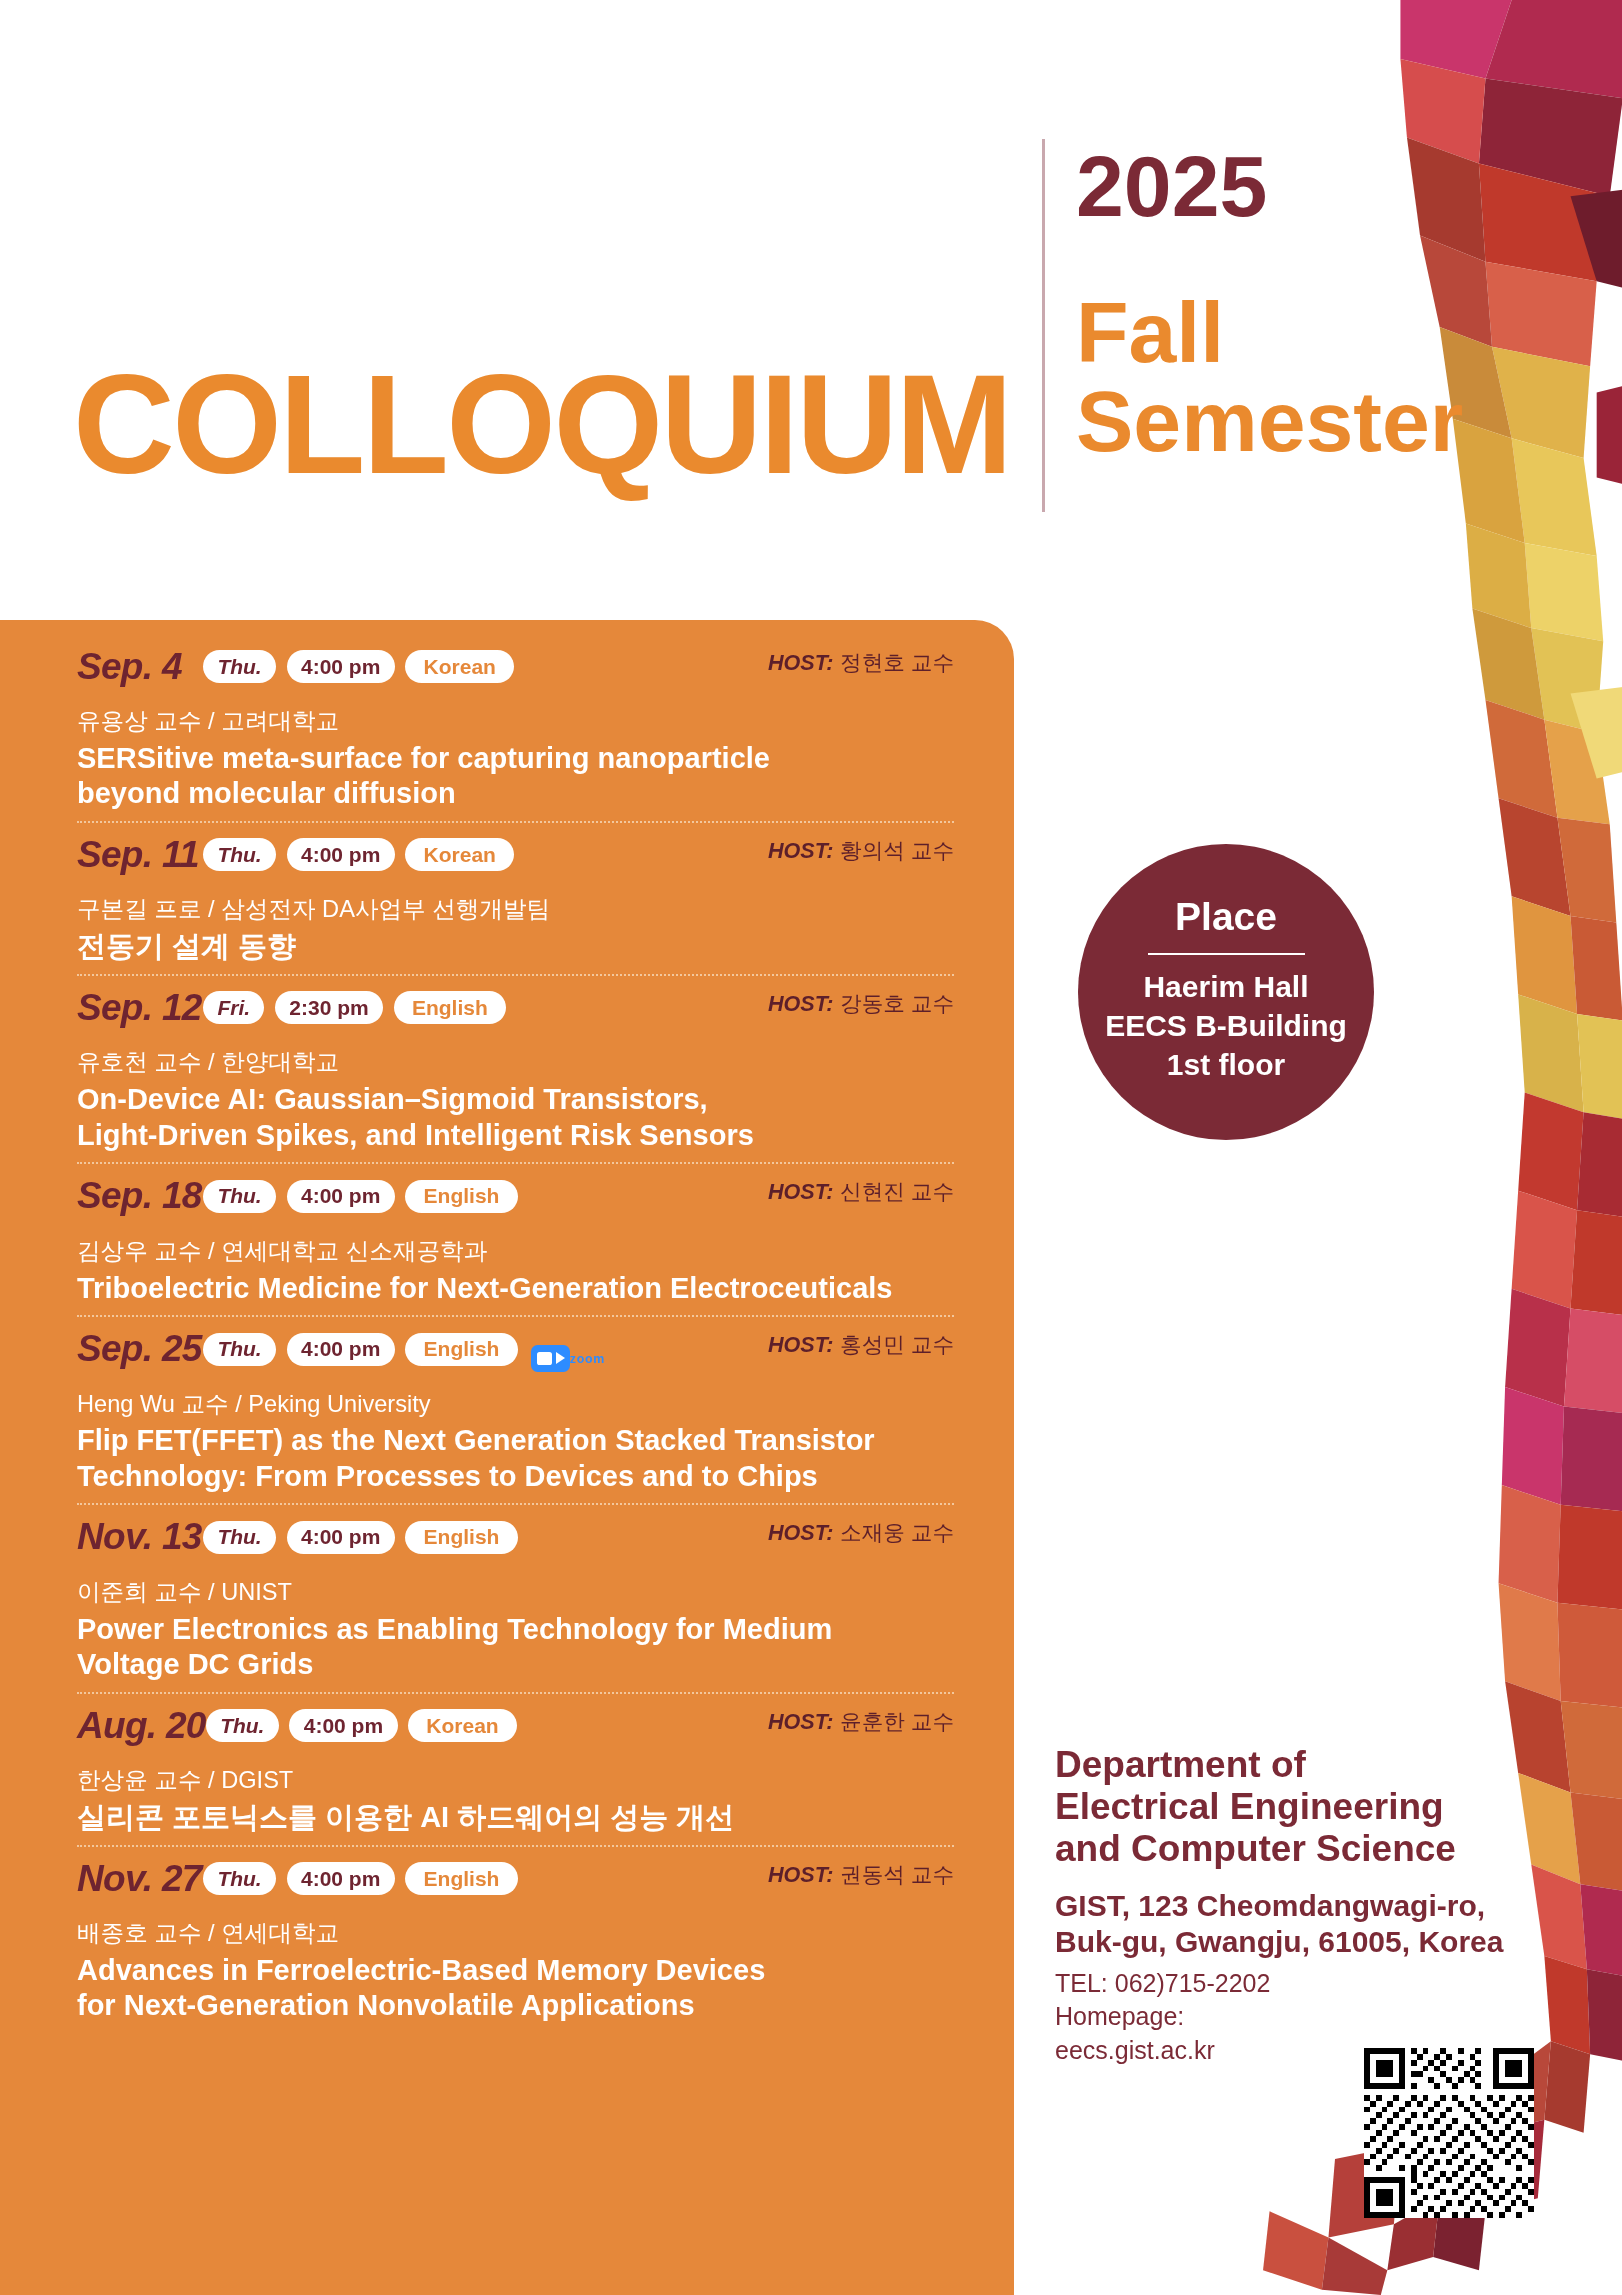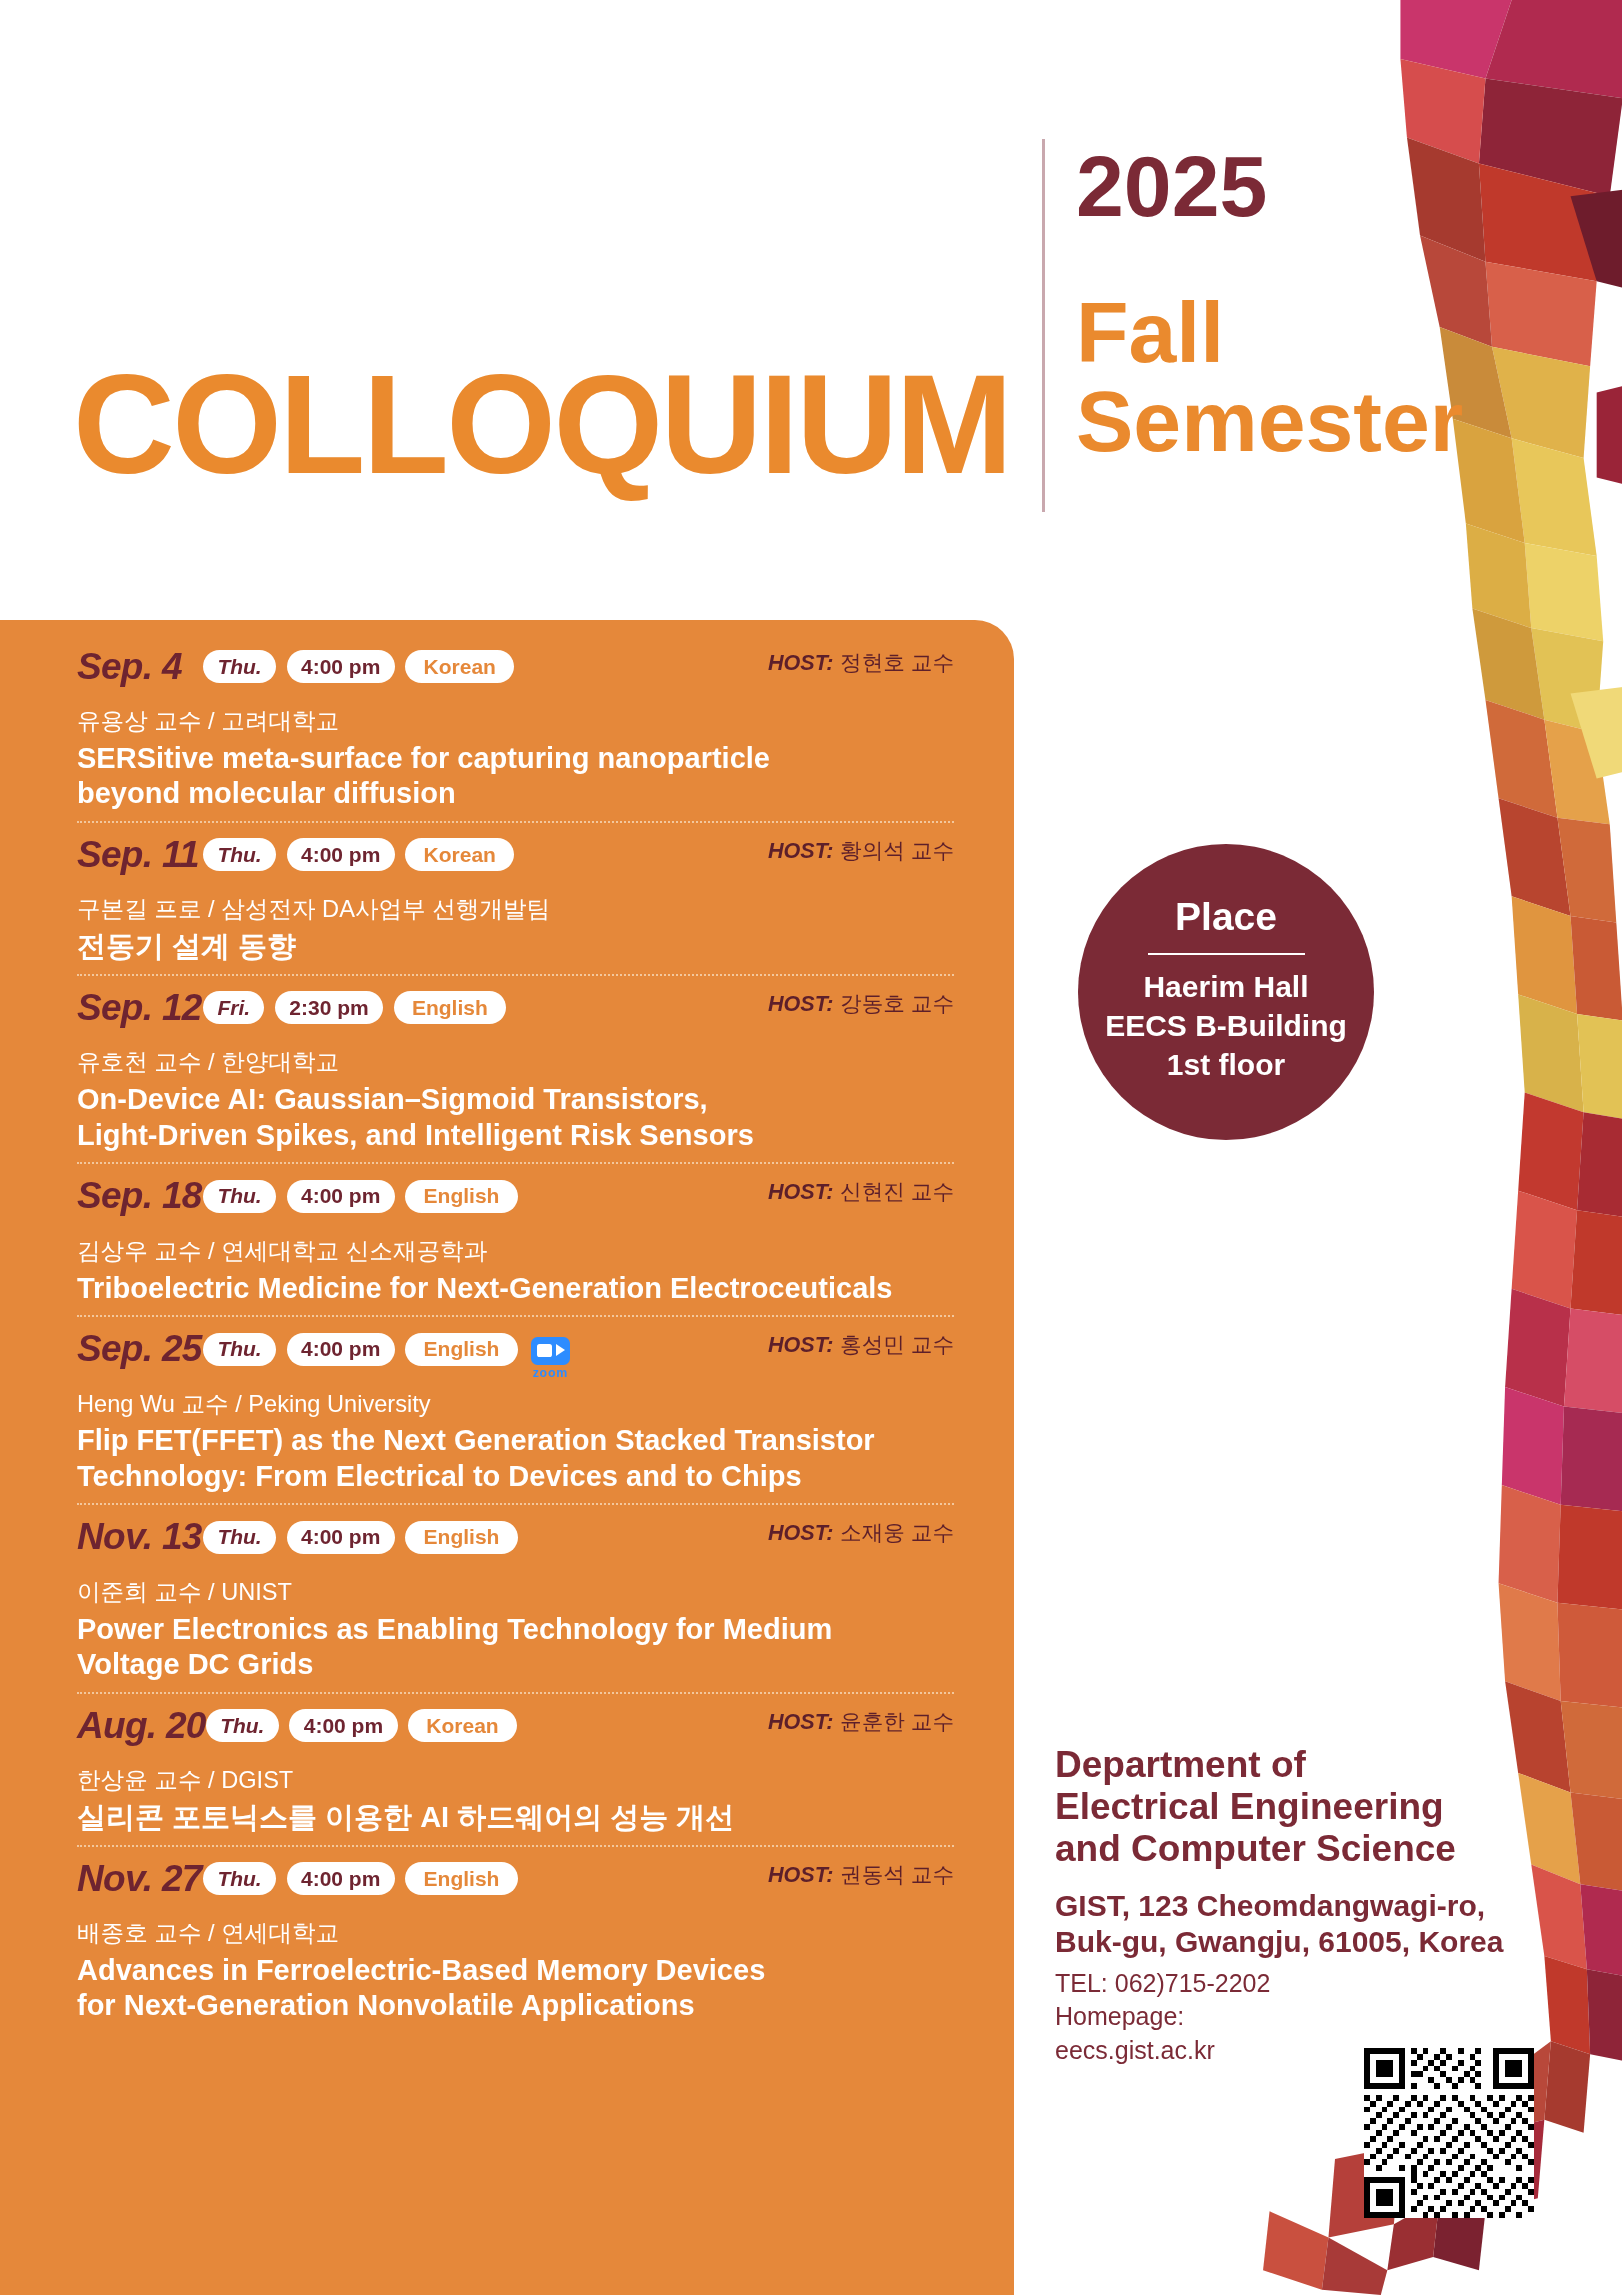--- a/index.html
+++ b/index.html
@@ -152,21 +152,21 @@
     color: #5d1f2a;
     white-space: nowrap;
   }
   .host .host-label {
     font-style: italic;
     font-weight: bold;
     margin-right: 6.5px;
   }
   .zoom-badge {
     display: inline-flex;
-    flex-direction: column;
+    flex-direction: row;
     align-items: center;
     justify-content: center;
     margin-right: 11.8px;
     margin-left: 2.6px;
     margin-top: 19px;
   }
   .zoom-icon {
     width: 39px;
     height: 27.5px;
     background: #2d8cff;
@@ -431,21 +431,21 @@
       <span class="zoom-badge">
         <span class="zoom-icon"></span>
         <span class="zoom-label">zoom</span>
       </span>
       <span class="host">
         <span class="host-label">HOST:</span><span>홍성민 교수</span>
       </span>
     </div>
     <div class="speaker">Heng Wu 교수 / Peking University</div>
     <div class="talk-title">Flip FET(FFET) as the Next Generation Stacked Transistor
-Technology: From Electrical to Devices and to Chips</div>
+Technology: From Processes to Devices and to Chips</div>
   </div>
 
   <div class="entry sep">
     <div class="entry-top">
       <span class="date">Nov. 13</span>
       <span class="pill italic">Thu.</span>
       <span class="pill">4:00 pm</span>
       <span class="pill lang">English</span>
       <span class="host">
         <span class="host-label">HOST:</span><span>소재웅 교수</span>

